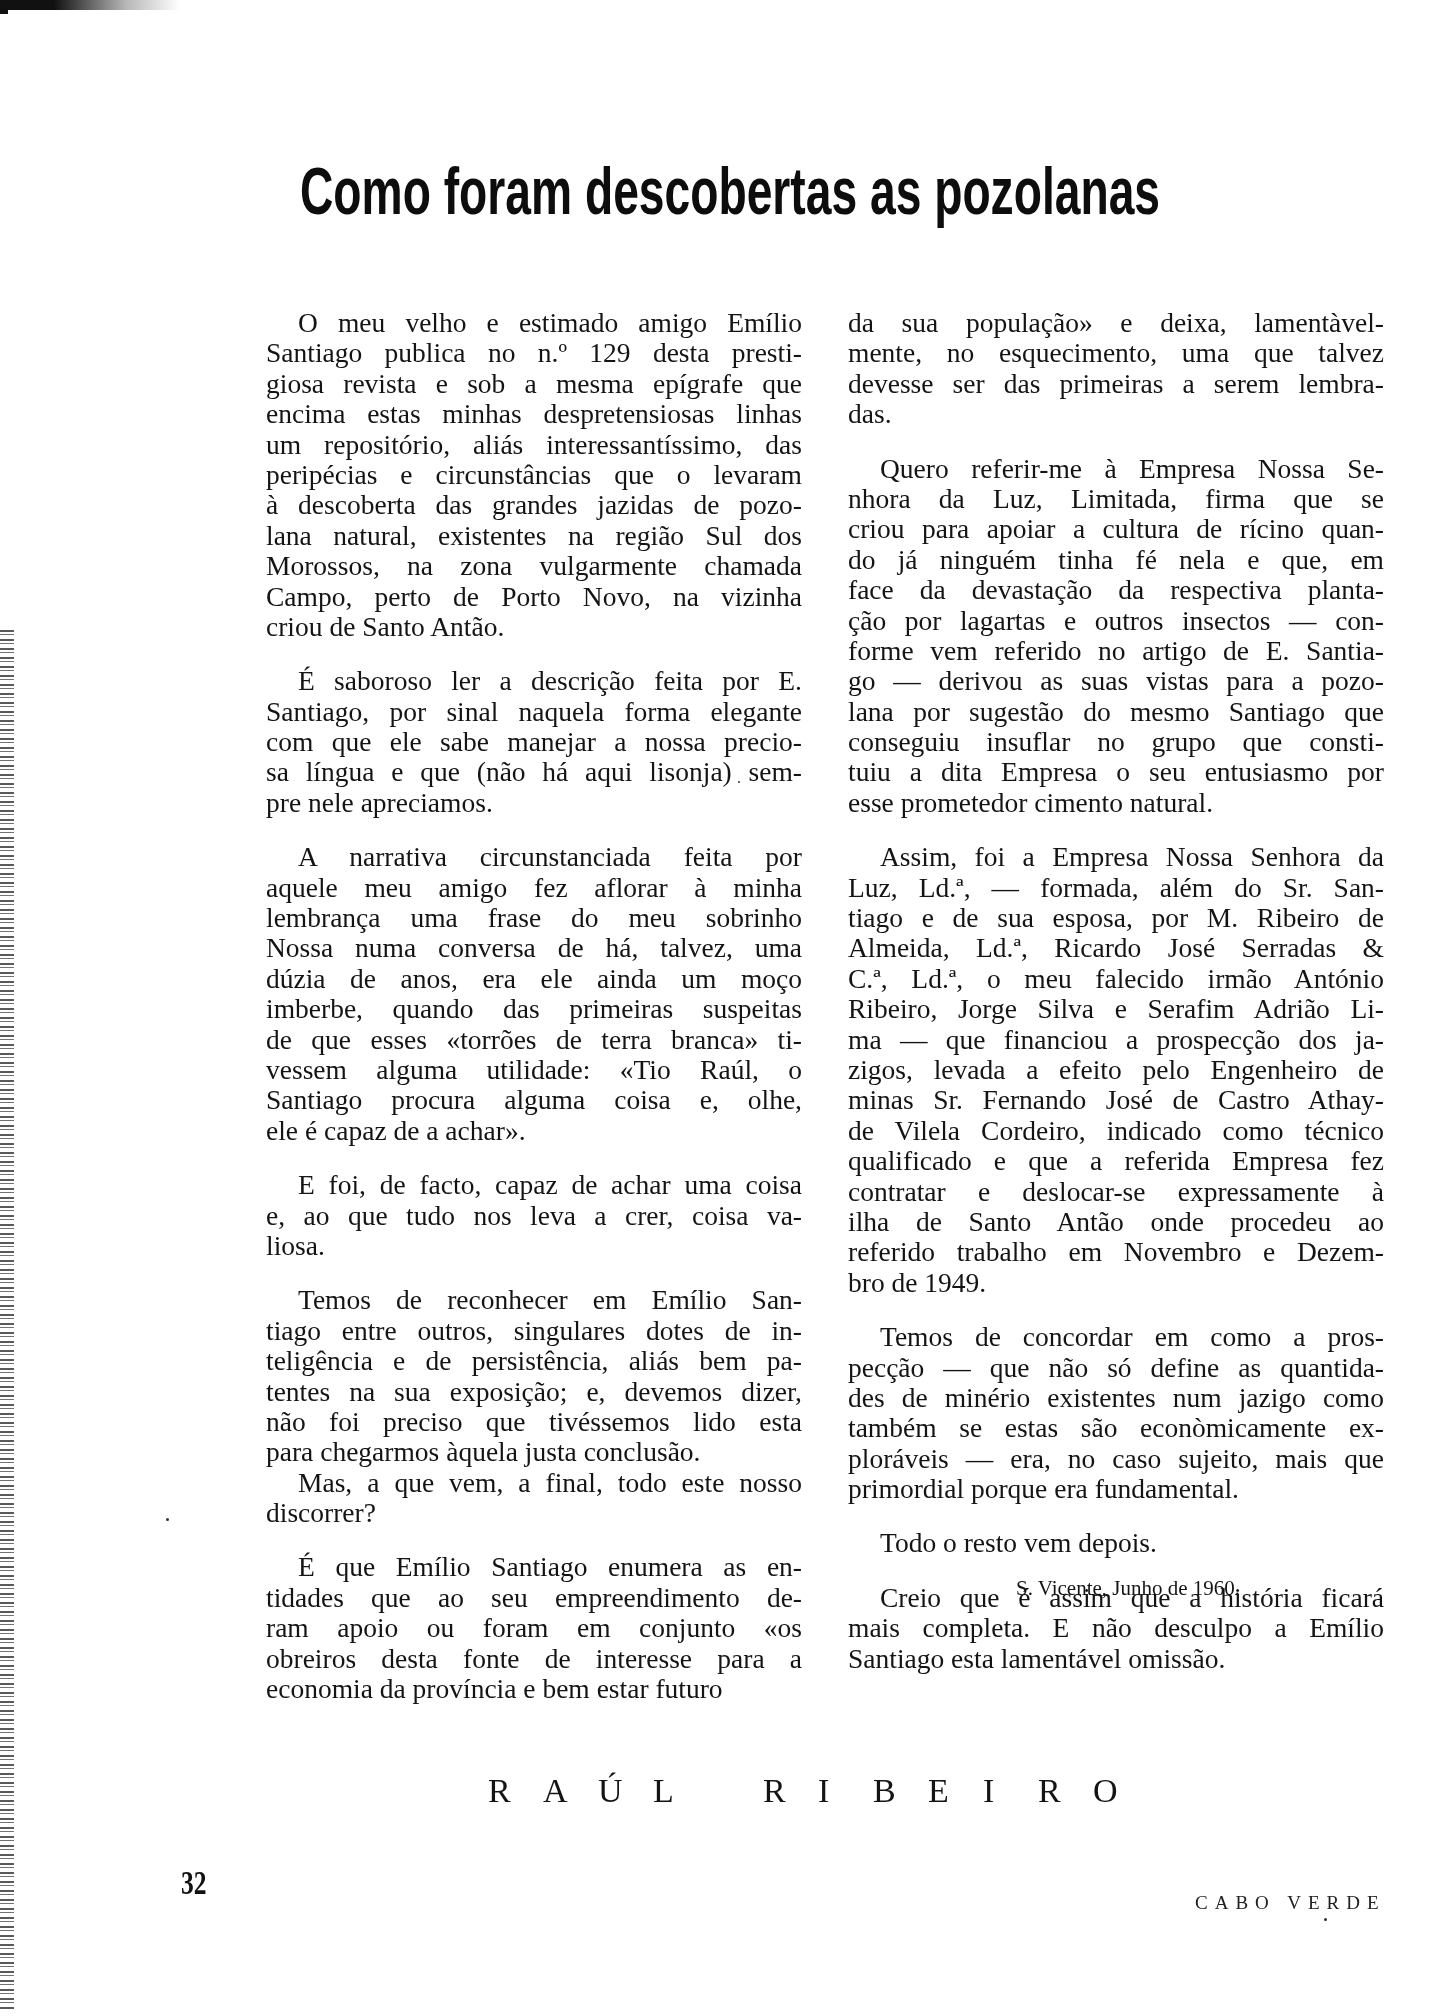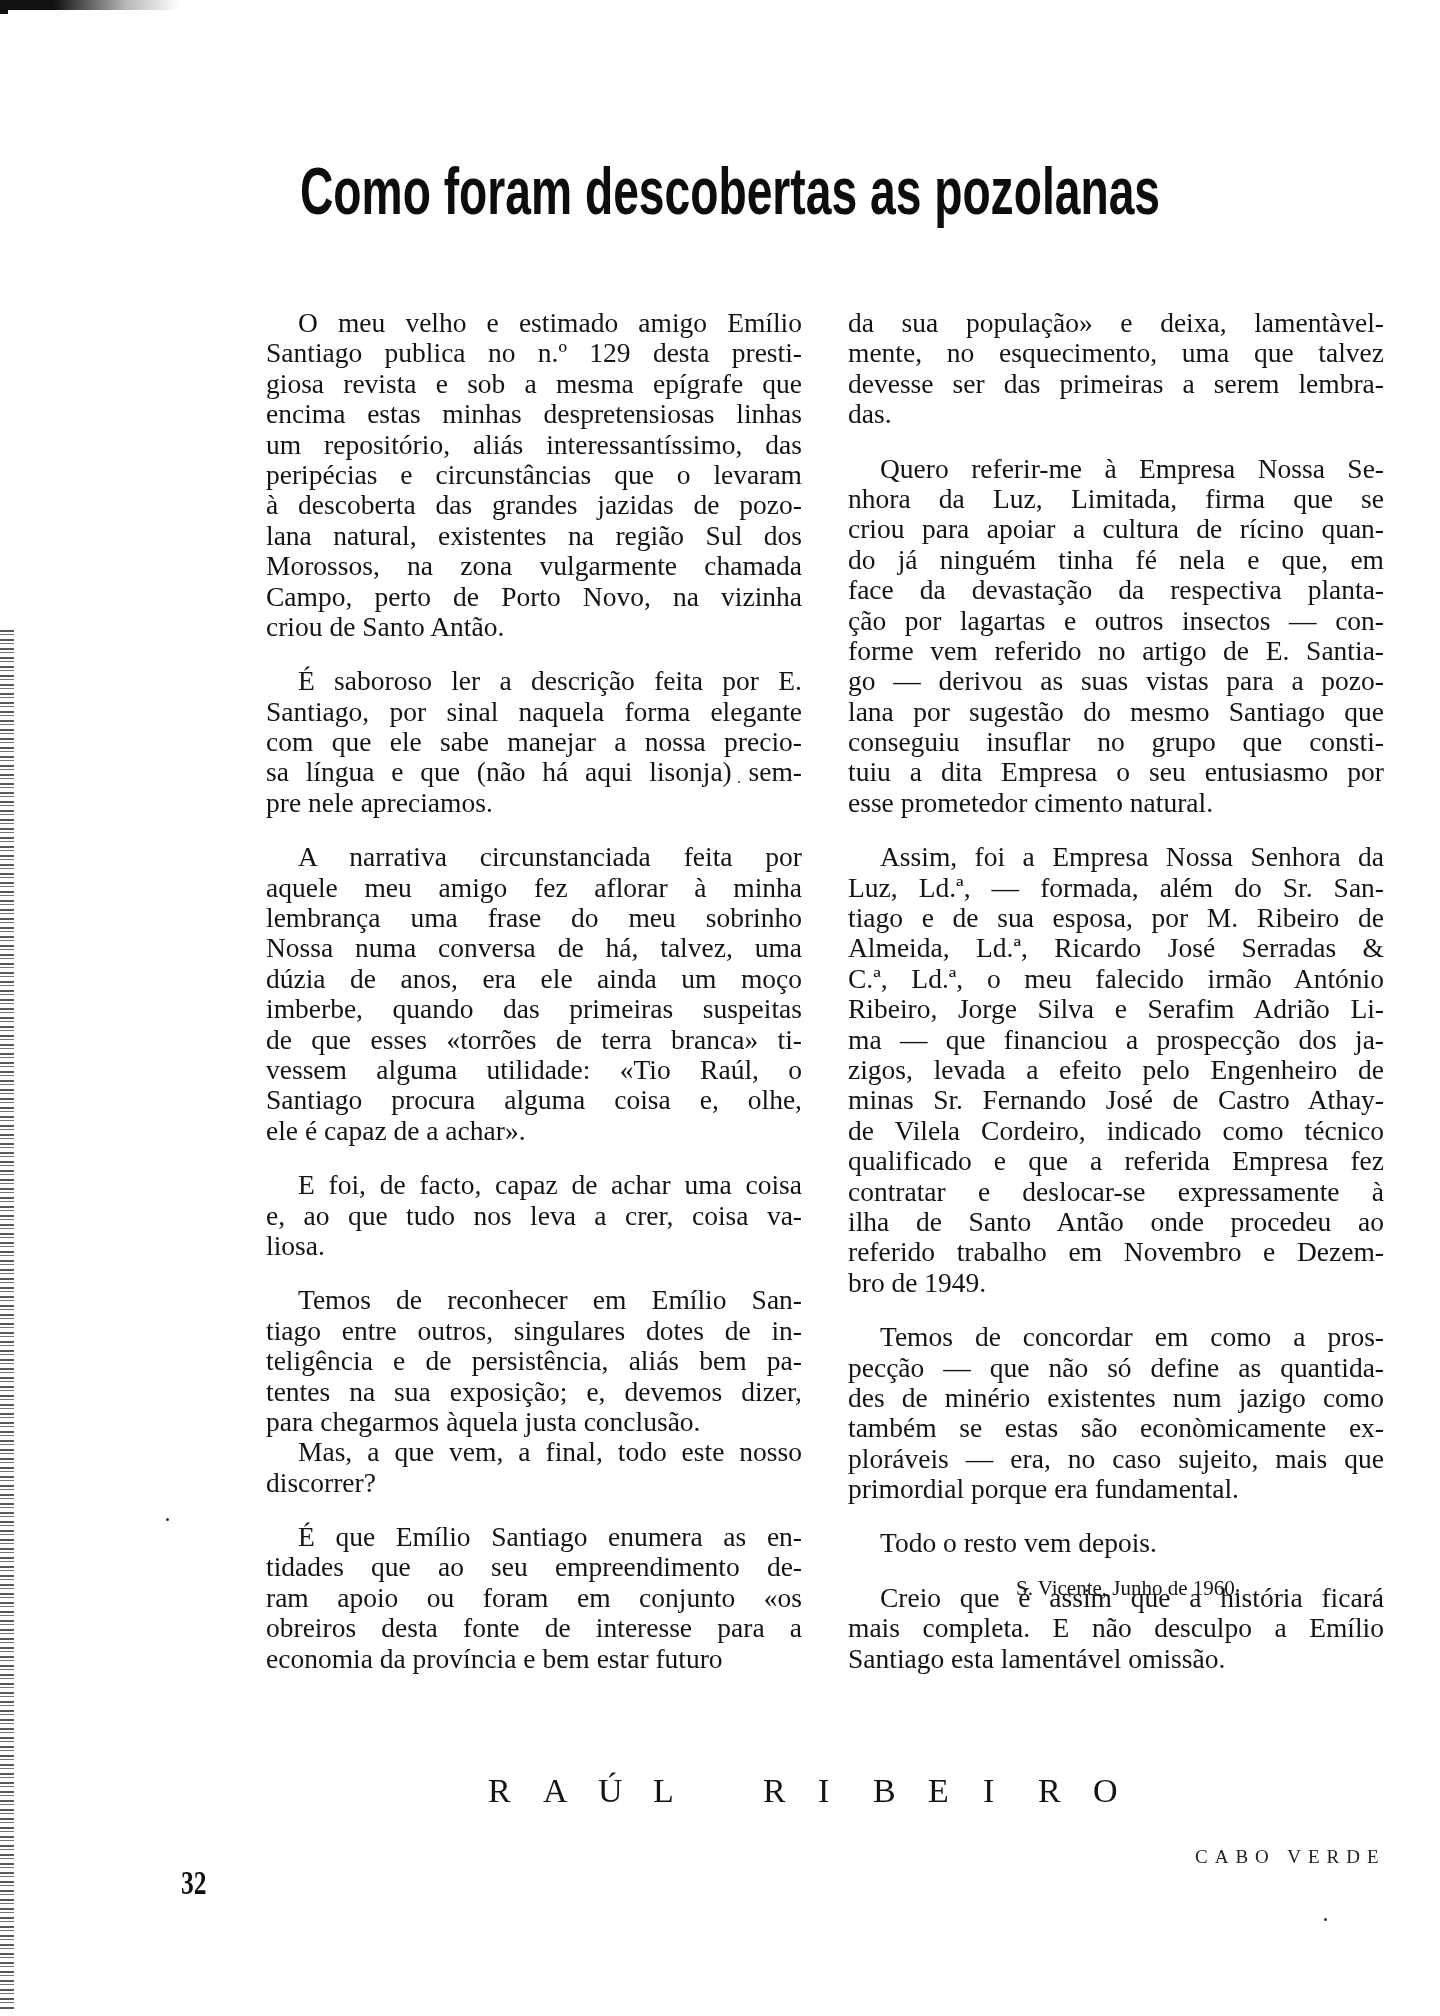--- a/index.html
+++ b/index.html
@@ -21,21 +21,21 @@
   .para { margin: 0; }
   .para.gap { margin-top: 24px; }
   .line { display: block; text-align: justify; text-align-last: justify; white-space: nowrap; height: 30.4px; overflow: visible; }
   .line.last { text-align-last: left; }
   .line.indent { padding-left: 32px; }
   .dateline { position: absolute; left: 1016px; top: 1576px; font-family: "Liberation Serif", serif; font-size: 21px; color: #141414; white-space: nowrap; }
   .author { position: absolute; left: 488px; top: 1772px; font-family: "Liberation Serif", serif; font-size: 34px; letter-spacing: 0; color: #141414; white-space: nowrap; display: flex; }
   .author span.ch { display: inline-block; width: 55px; text-align: left; }
   .author .gap-word { width: 60px; }
   .page-number { position: absolute; left: 181px; top: 1864px; font-family: "Liberation Serif", serif; font-weight: bold; font-size: 34px; color: #111; transform: scaleX(0.75); transform-origin: left top; }
-  .magazine { position: absolute; left: 1195px; top: 1846px; font-family: "Liberation Serif", serif; font-size: 19px; letter-spacing: 7px; color: #222; white-space: nowrap; }
+  .magazine { position: absolute; left: 1195px; top: 1892px; font-family: "Liberation Serif", serif; font-size: 19px; letter-spacing: 7px; color: #222; white-space: nowrap; }
   .speck { position: absolute; width: 3px; height: 3px; background: #333; border-radius: 50%; }
 </style>
 </head>
 <body>
 
 <div class="scan-corner"></div>
 <div class="scan-edge"></div>
 
 <h1 class="title">Como foram descobertas as pozolanas</h1>
 
@@ -75,20 +75,21 @@
     <div class="para gap">
       <span class="line indent">E foi, de facto, capaz de achar uma coisa</span>
       <span class="line">e, ao que tudo nos leva a crer, coisa va-</span>
       <span class="line last">liosa.</span>
     </div>
     <div class="para gap">
       <span class="line indent">Temos de reconhecer em Emílio San-</span>
       <span class="line">tiago entre outros, singulares dotes de in-</span>
       <span class="line">teligência e de persistência, aliás bem pa-</span>
       <span class="line">tentes na sua exposição; e, devemos dizer,</span>
+      <span class="line">não foi preciso que tivéssemos lido esta</span>
       <span class="line last">para chegarmos àquela justa conclusão.</span>
     </div>
     <div class="para">
       <span class="line indent">Mas, a que vem, a final, todo este nosso</span>
       <span class="line last">discorrer?</span>
     </div>
     <div class="para gap">
       <span class="line indent">É que Emílio Santiago enumera as en-</span>
       <span class="line">tidades que ao seu empreendimento de-</span>
       <span class="line">ram apoio ou foram em conjunto «os</span>

